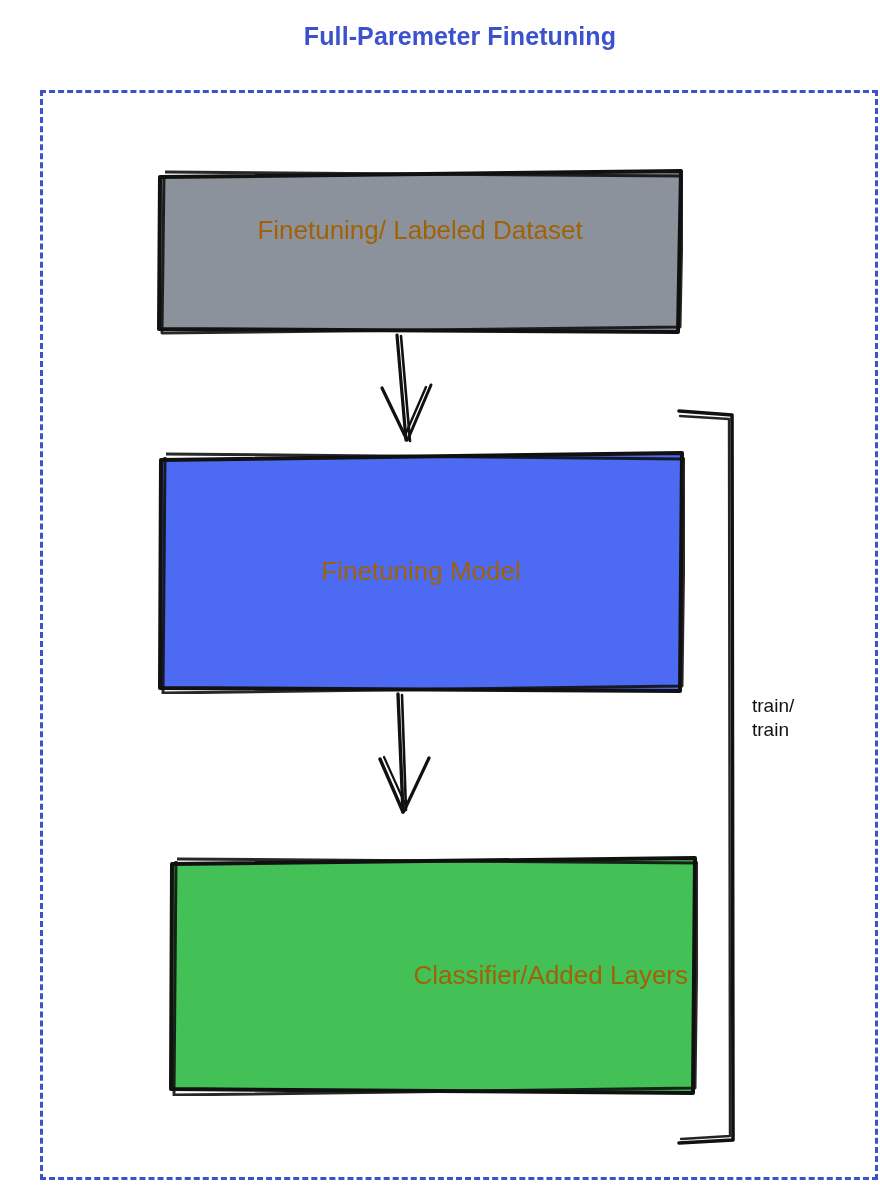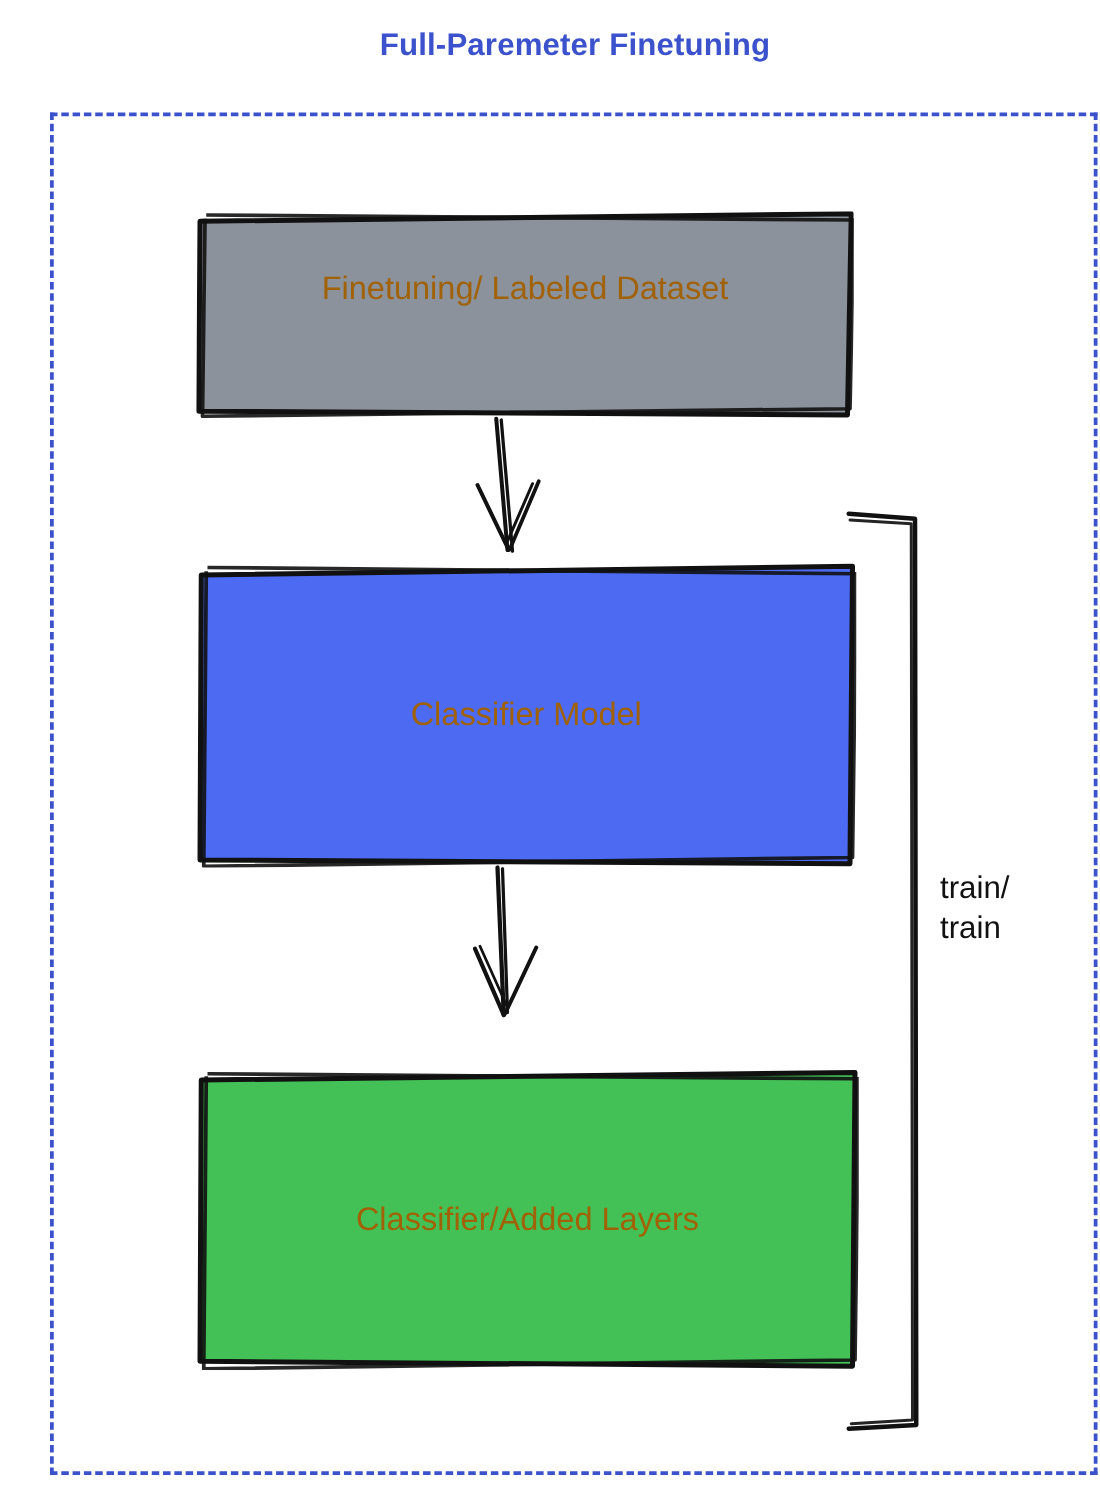--- a/index.html
+++ b/index.html
@@ -83,44 +83,45 @@
   }
 
   #box-pretrained {
     left: 137px;
     top: 450px;
     width: 528px;
     height: 244px;
   }
 
   #box-classifier {
-    left: 137px;
+    left: 148px;
     top: 855px;
     width: 530px;
     height: 241px;
+    justify-content: flex-end;
   }
 
   
   #vector-layer {
     position: absolute;
     left: 0;
     top: 0;
     width: 880px;
     height: 1200px;
     pointer-events: none;
     z-index: 4;
   }
 
   
   #loop-label {
     position: absolute;
     left: 732px;
     top: 694px;
     width: 120px;
-    font-size: 25px;
+    font-size: 19px;
     color: #111111;
     line-height: 1.28;
     text-align: left;
     z-index: 5;
   }
   #loop-label span { display: block; }
 </style>
 </head>
 <body>
 
@@ -136,21 +137,21 @@
       <polyline points="8,3 526,7 523,158 5,164 7,6" fill="none" stroke="#111111" stroke-width="3" stroke-linejoin="round" opacity="0.9"></polyline>
     </svg>
     <div class="node-label">Finetuning/ Labeled Dataset</div>
   </div>
 
   <div class="node-box" id="box-pretrained">
     <svg class="sketch-border" viewBox="0 0 528 244" preserveAspectRatio="none">
       <polygon points="4,10 525,3 523,241 3,238" fill="#4d6af2" stroke="#111111" stroke-width="4" stroke-linejoin="round"></polygon>
       <polyline points="9,4 528,9 525,236 6,243 8,7" fill="none" stroke="#111111" stroke-width="3" stroke-linejoin="round" opacity="0.9"></polyline>
     </svg>
-    <div class="node-label">Classifier Model</div>
+    <div class="node-label">Finetuning Model</div>
   </div>
 
   <div class="node-box" id="box-classifier">
     <svg class="sketch-border" viewBox="0 0 530 241" preserveAspectRatio="none">
       <polygon points="4,9 527,3 525,238 3,234" fill="#44c156" stroke="#111111" stroke-width="4" stroke-linejoin="round"></polygon>
       <polyline points="9,4 530,8 527,233 6,240 8,6" fill="none" stroke="#111111" stroke-width="3" stroke-linejoin="round" opacity="0.9"></polyline>
     </svg>
     <div class="node-label">Classifier/Added Layers</div>
   </div>
 

